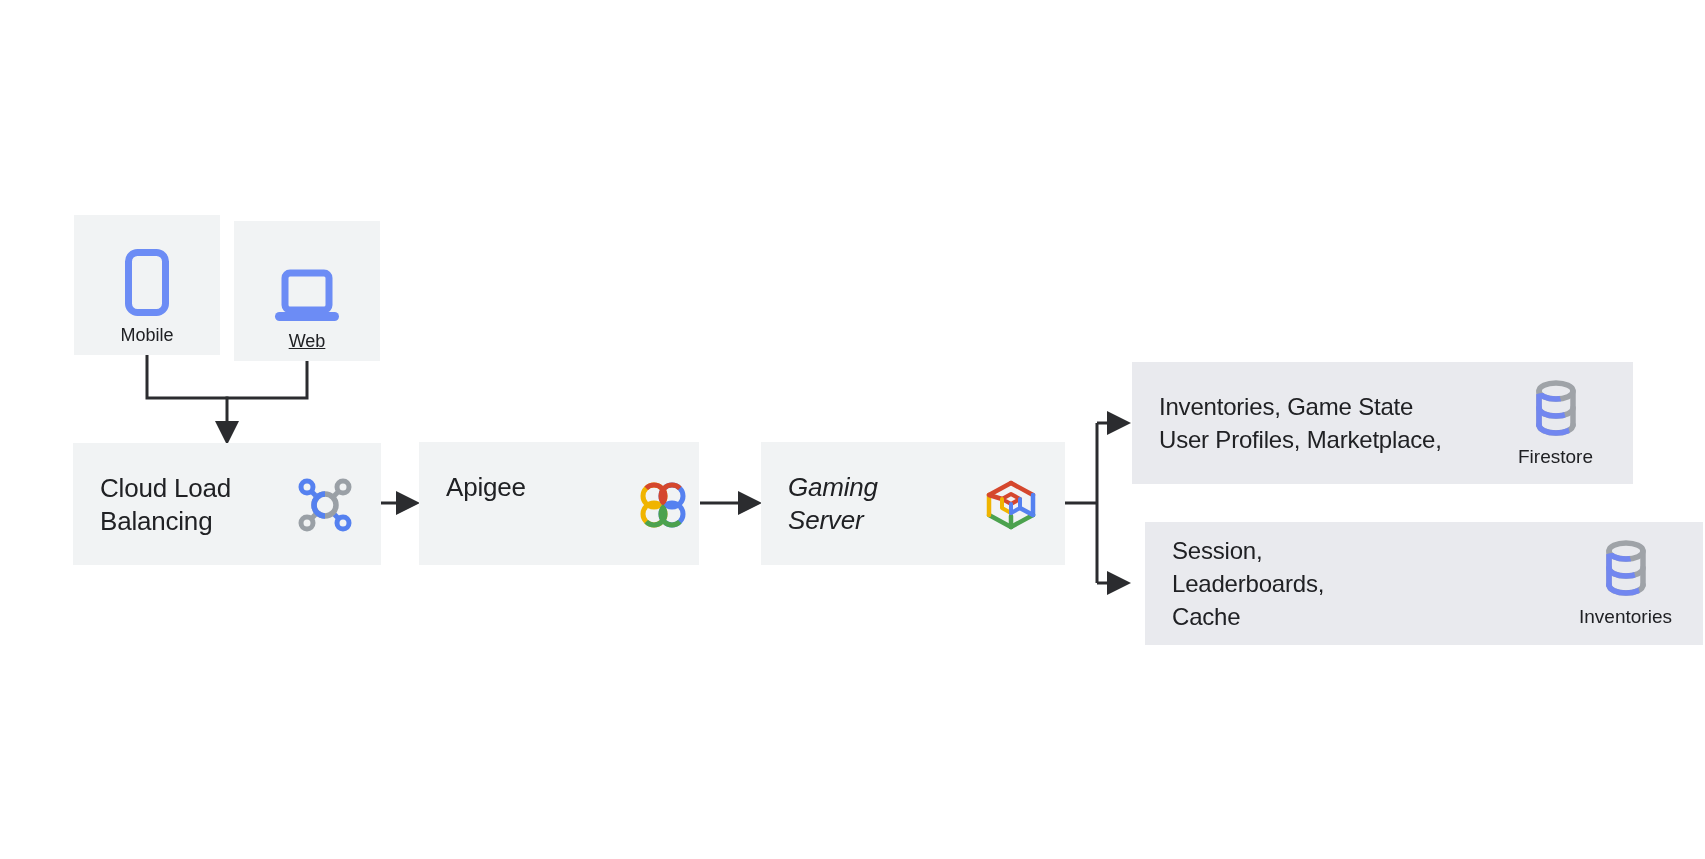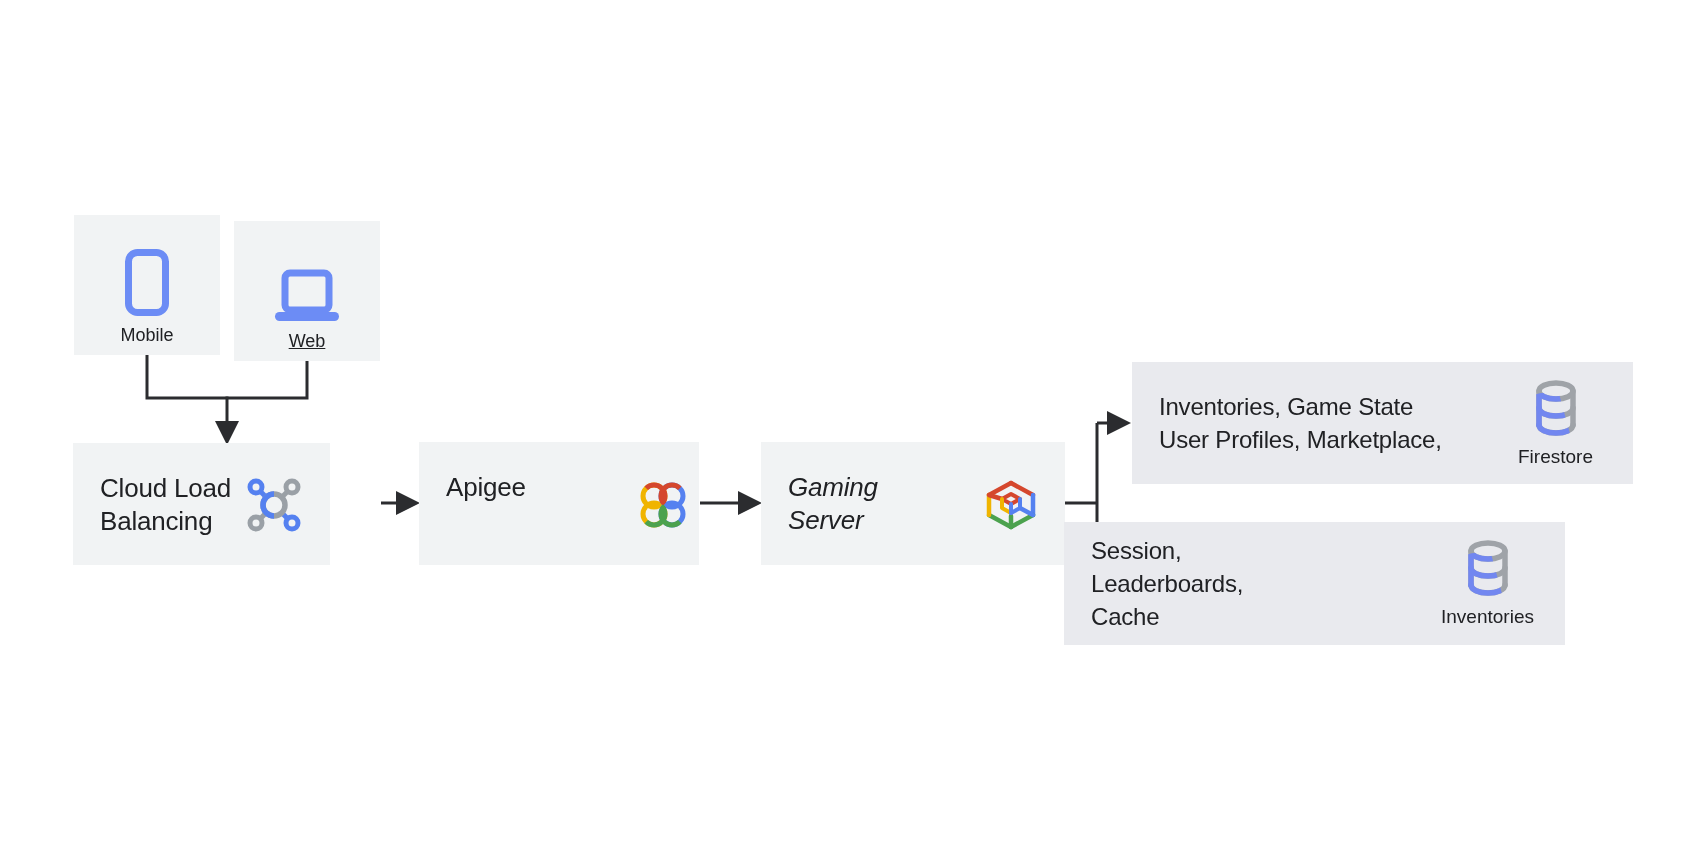--- a/index.html
+++ b/index.html
@@ -56,21 +56,21 @@
   <div class="box client-box" style="left:234px;top:221px;width:146px;height:140px;text-decoration:underline;">
     <div class="icon-slot">
       <svg width="68" height="54" viewBox="0 0 68 54">
         <rect x="12" y="4" width="44" height="37" rx="5" fill="none" stroke="#6C8CF5" stroke-width="7"></rect>
         <rect x="2" y="43" width="64" height="9" rx="4.5" fill="#6C8CF5"></rect>
       </svg>
     </div>
     <div class="client-label">Web</div>
   </div>
 
-  <div class="box service-box" style="left:73px;top:443px;width:257px;height:122px;">
+  <div class="box service-box" style="left:73px;top:443px;width:308px;height:122px;">
     <div class="box-title">
       <span class="tline">Cloud Load</span>
       <span class="tline">Balancing</span>
     </div>
     <svg class="svc-icon" style="right:29px;top:35px;" width="54" height="54" viewBox="0 0 54 54">
       <g stroke-width="5" fill="none">
         <path d="M27,27 L9,9" stroke="#5581F0"></path>
         <path d="M27,27 L45,9" stroke="#9AA0A6"></path>
         <path d="M27,27 L9,45" stroke="#9AA0A6"></path>
         <path d="M27,27 L45,45" stroke="#5581F0"></path>
@@ -152,21 +152,21 @@
           <path d="M7,29 A17,8 0 0 0 41,29"></path>
           <path d="M7,46 A17,8 0 0 0 41,46"></path>
           <path d="M7,12 L7,46"></path>
             <path d="M41,12 L41,46"></path>
         </g>
       </svg>
       <div class="store-caption">Firestore</div>
     </div>
   </div>
 
-  <div class="box store-box" style="left:1064px;top:522px;width:501px;height:123px;">
+  <div class="box store-box" style="left:1145px;top:522px;width:558px;height:123px;">
     <div class="store-text">
       <span class="tline">Session,</span>
       <span class="tline">Leaderboards,</span>
       <span class="tline">Cache</span>
     </div>
     <div class="store-icon-col">
       <svg width="48" height="62" viewBox="0 0 48 62">
         <defs>
             <clipPath id="db-clip-2">
               <polygon points="0,16 26,11 40,62 0,62"></polygon>

